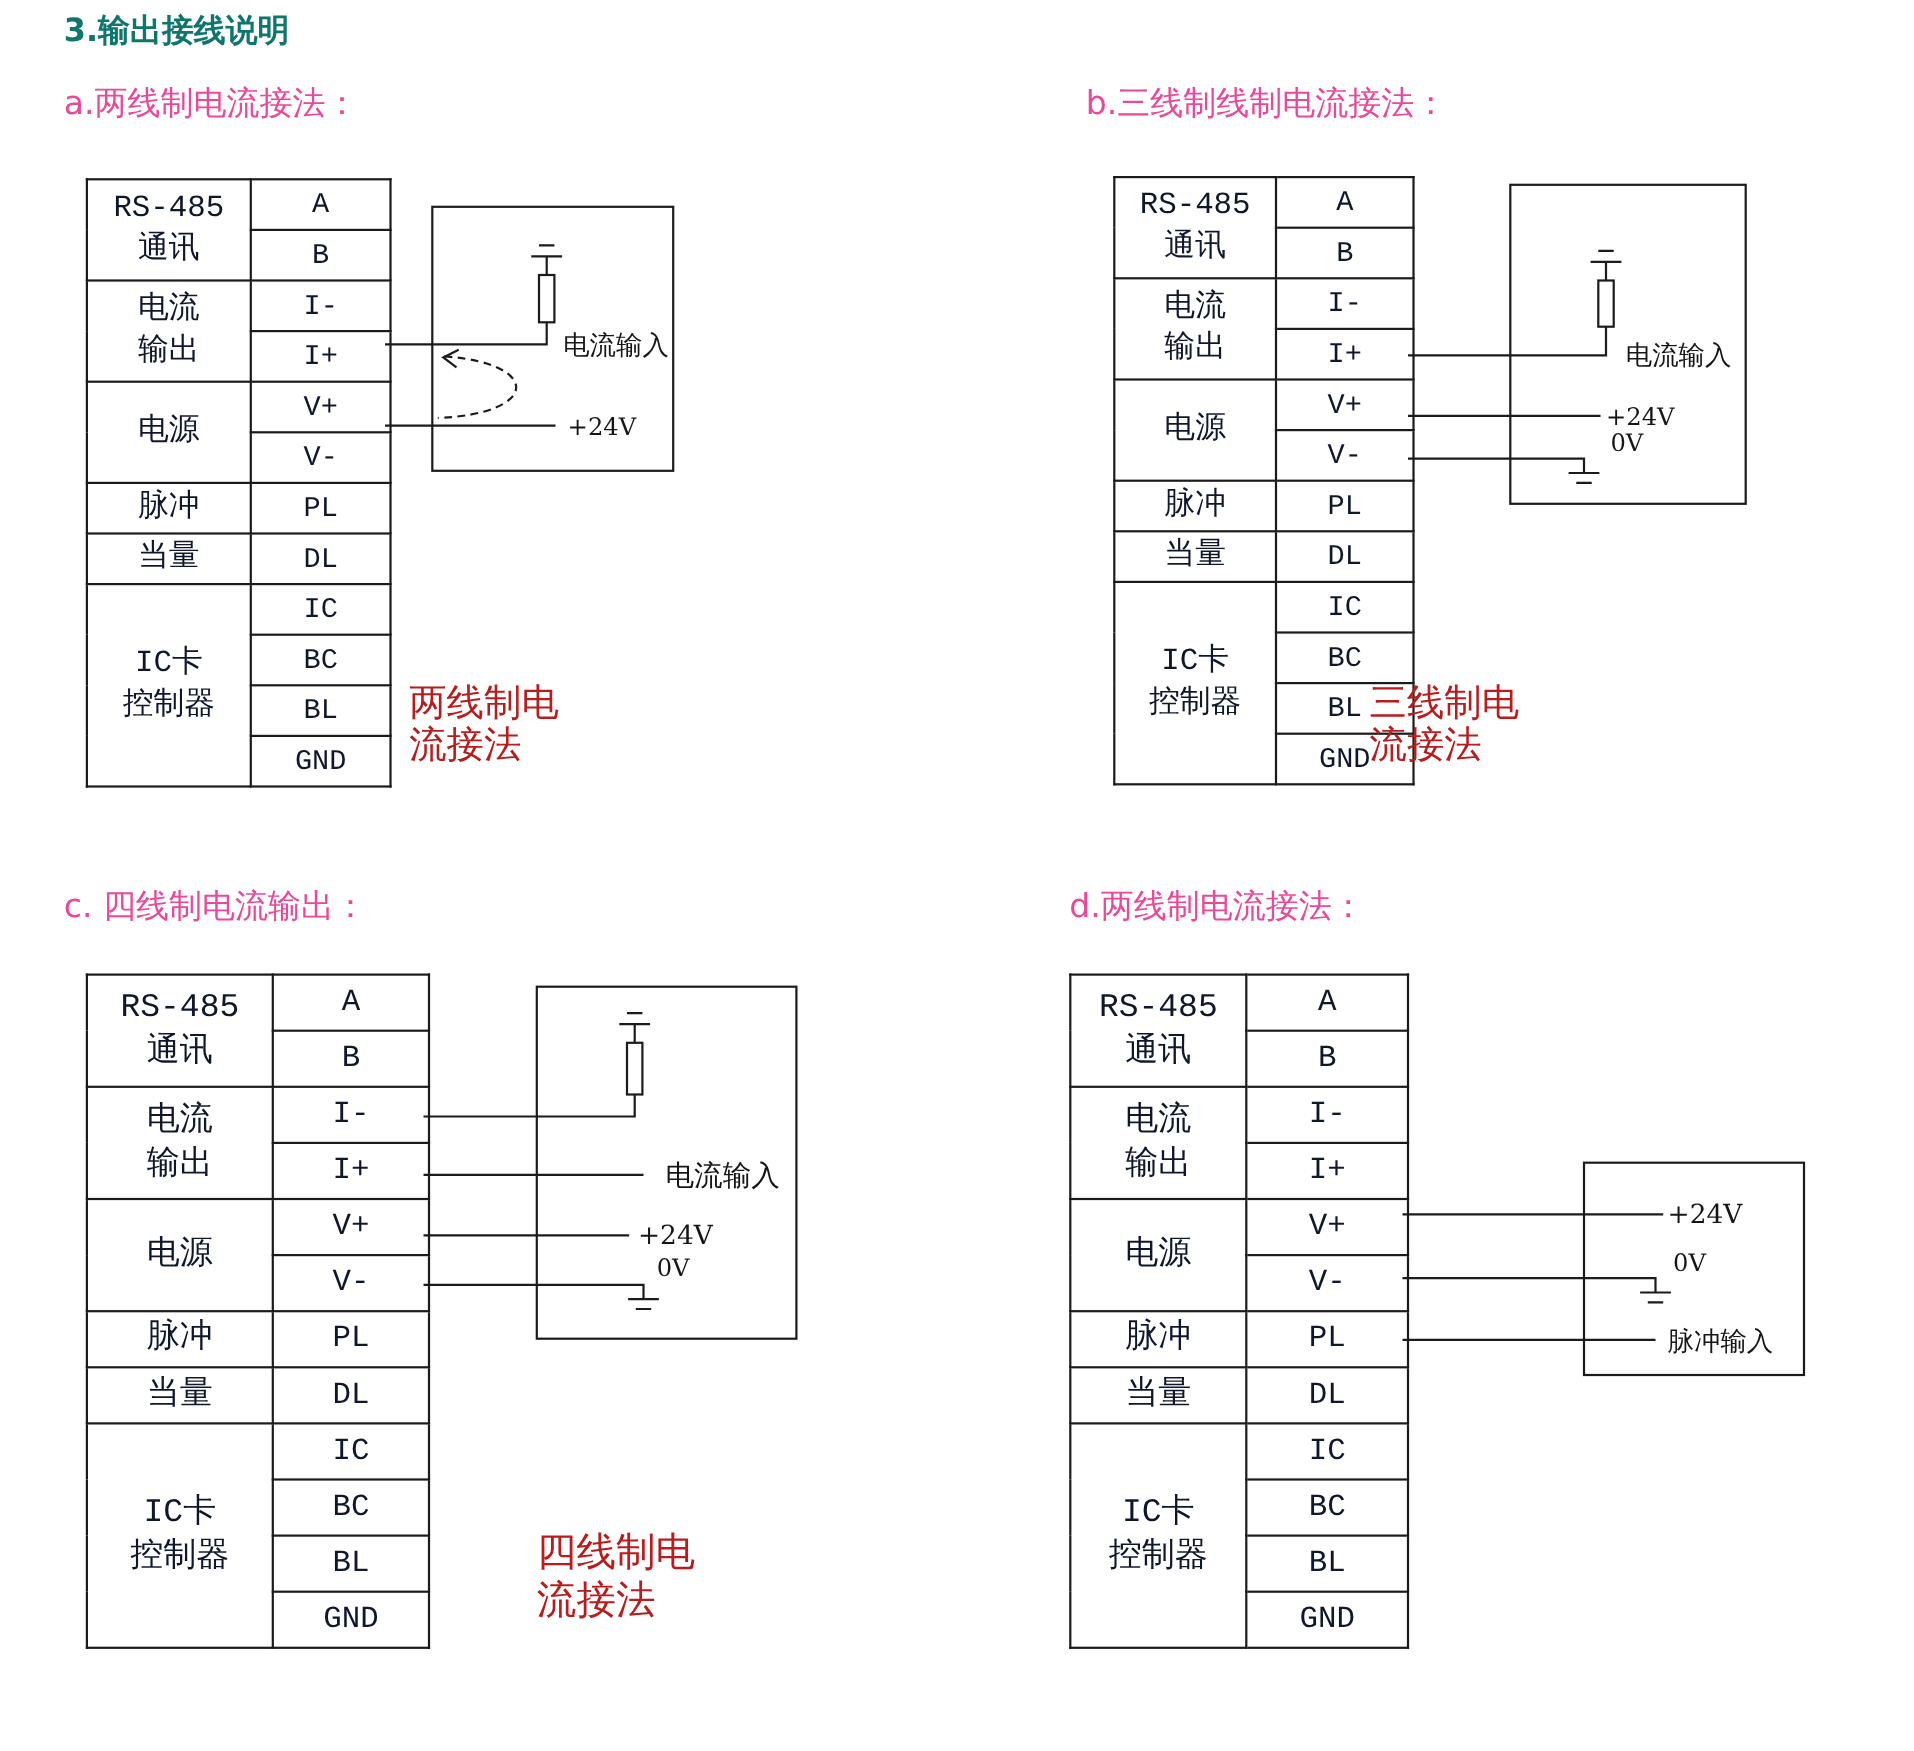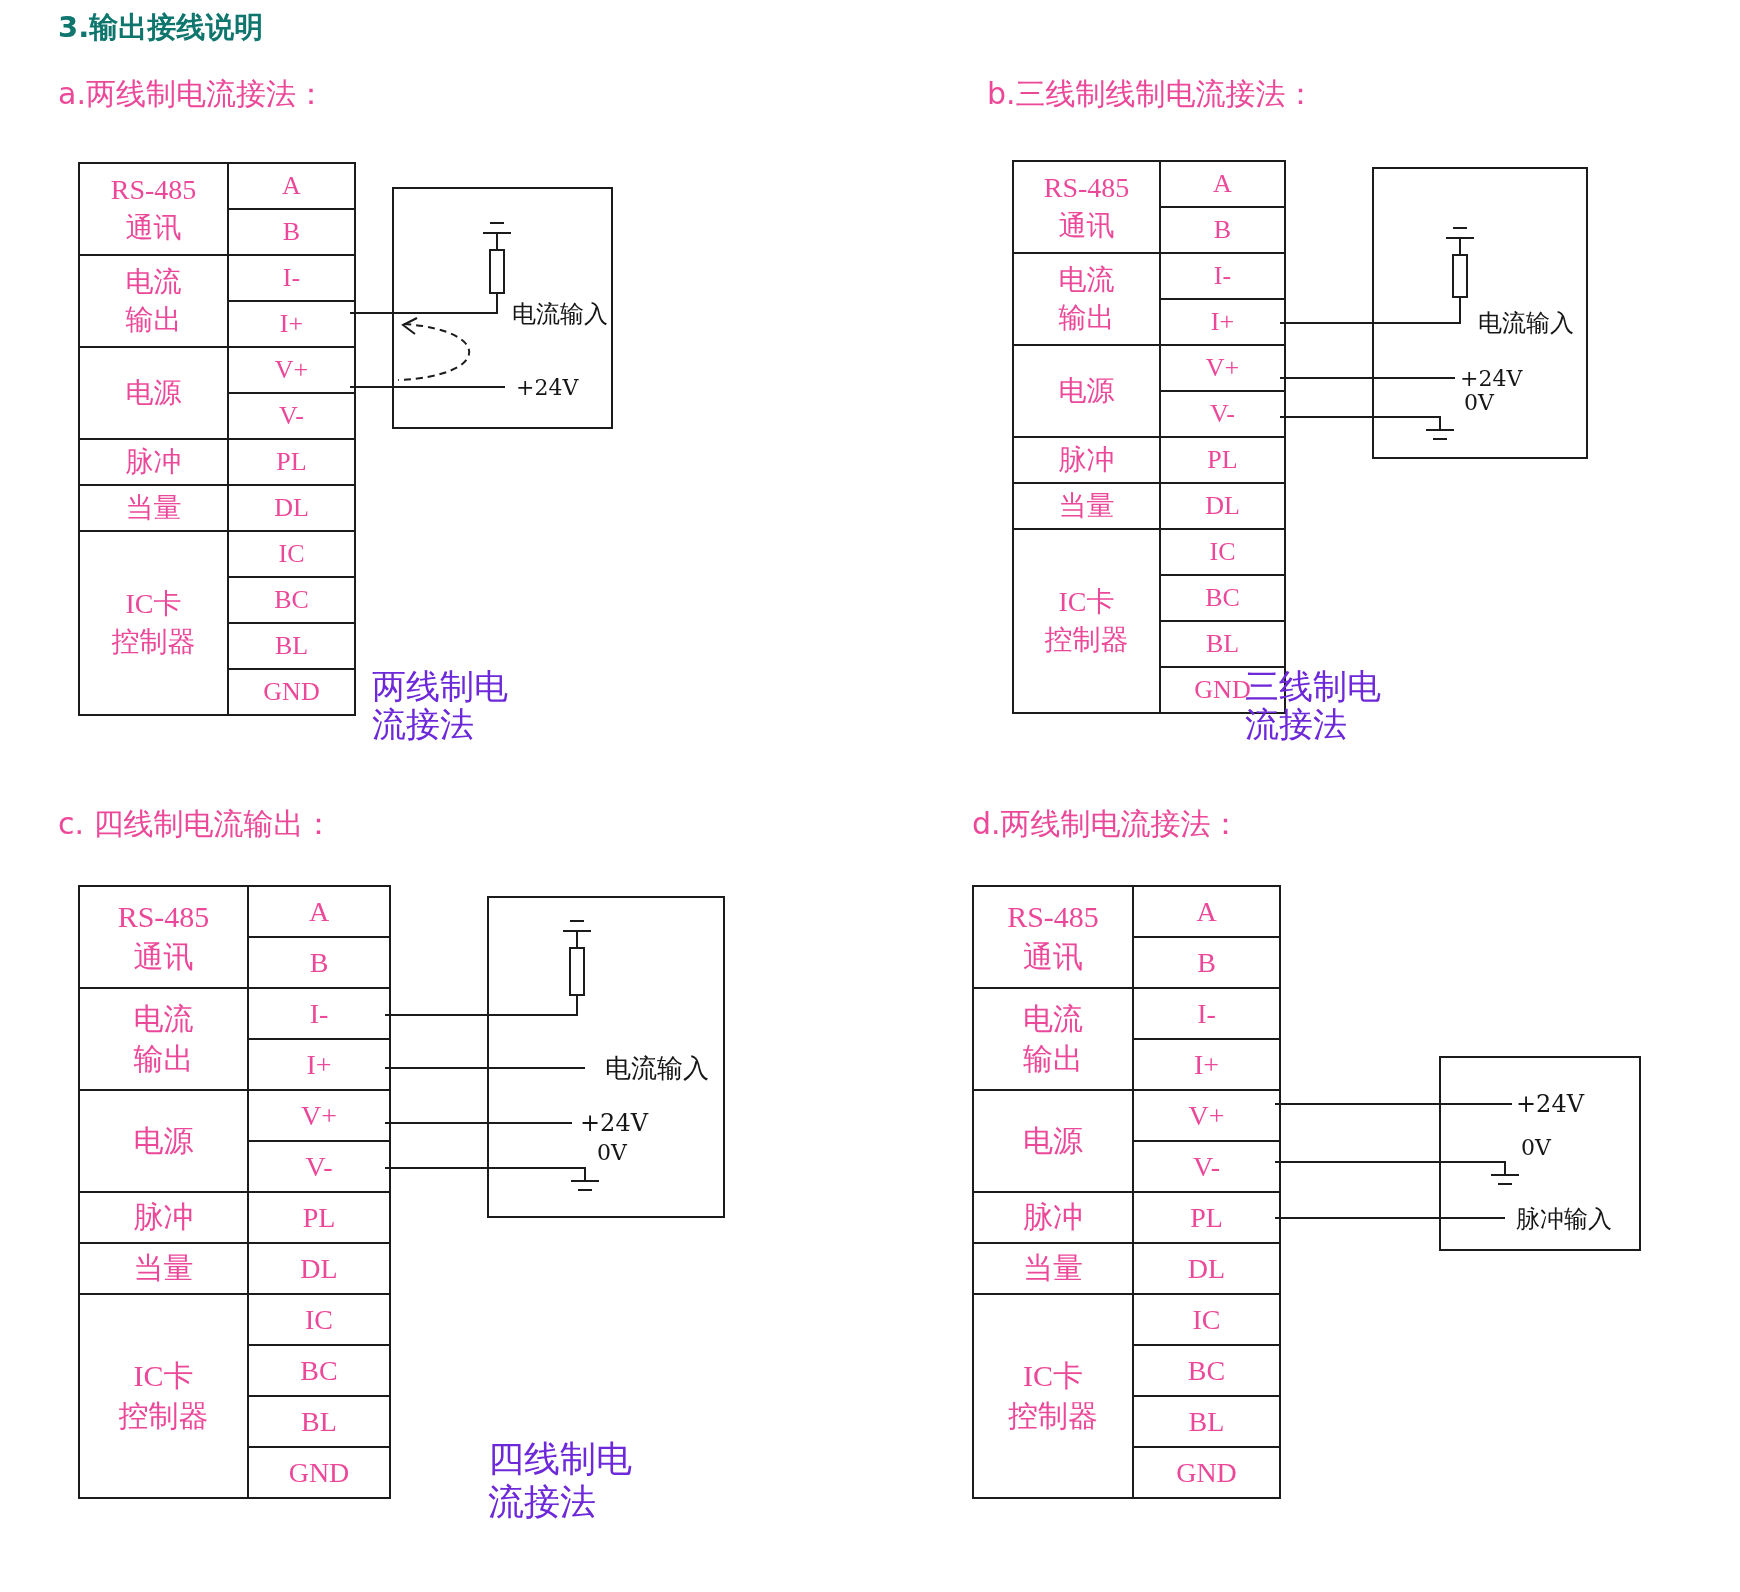--- a/index.html
+++ b/index.html
@@ -4,32 +4,32 @@
 <style>
   html,body{margin:0;padding:0;background:#fff;}
   .page{position:relative;width:1740px;height:1592px;background:#fff;color:#181818;
         font-family:"DejaVu Sans",sans-serif;overflow:hidden;}
   .h1{position:absolute;left:58px;top:8px;font-size:29px;font-weight:bold;
       font-family:"DejaVu Sans",sans-serif;color:#0f766e;}
   .sub{position:absolute;font-size:30px;color:#ec4899;white-space:nowrap;
        font-family:"DejaVu Sans",sans-serif;}
   
   table.tt{position:absolute;border-collapse:collapse;table-layout:fixed;
-           font-family:Liberation Serif, serif;color:#ec4899;}
+           font-family:Liberation Mono, monospace;color:#0f172a;}
   table.tt td{border:2px solid #1b1b1b;text-align:center;vertical-align:middle;
               padding:0;background:#fff;}
   table.tt .gcell{line-height:1.35;}
   table.ta tr{height:46px;} table.tb tr{height:46px;}
   table.tc tr{height:51px;} table.tdp tr{height:51px;}
   table.ta .gcell{width:147px;font-size:28px;} table.ta .pcell{width:125px;font-size:26px;}
   table.tb .gcell{width:145px;font-size:28px;} table.tb .pcell{width:123px;font-size:26px;}
   table.tc .gcell{width:167px;font-size:30px;} table.tc .pcell{width:140px;font-size:28px;}
   table.tdp .gcell{width:158px;font-size:30px;} table.tdp .pcell{width:145px;font-size:28px;}
   
-  .cap{position:absolute;font-family:"DejaVu Serif",serif;color:#6d28d9;white-space:nowrap;margin-top:47px;}
+  .cap{position:absolute;font-family:"DejaVu Serif",serif;color:#b91c1c;white-space:nowrap;}
   .capAB{font-size:34px;line-height:38px;}
   .capCD{font-size:36px;line-height:43px;}
   
   svg.wires{position:absolute;left:0;top:0;pointer-events:none;}
   .w{stroke:#1b1b1b;stroke-width:2;fill:none;}
   .box{stroke:#1b1b1b;stroke-width:2;fill:none;}
   .res{stroke:#1b1b1b;stroke-width:2;fill:#fff;}
   .dash{stroke-dasharray:7 5;}
   text.lbl{font-family:"DejaVu Serif",serif;fill:#161616;}
   .f24{font-size:24px;} .f26{font-size:26px;} .f22{font-size:22px;}

